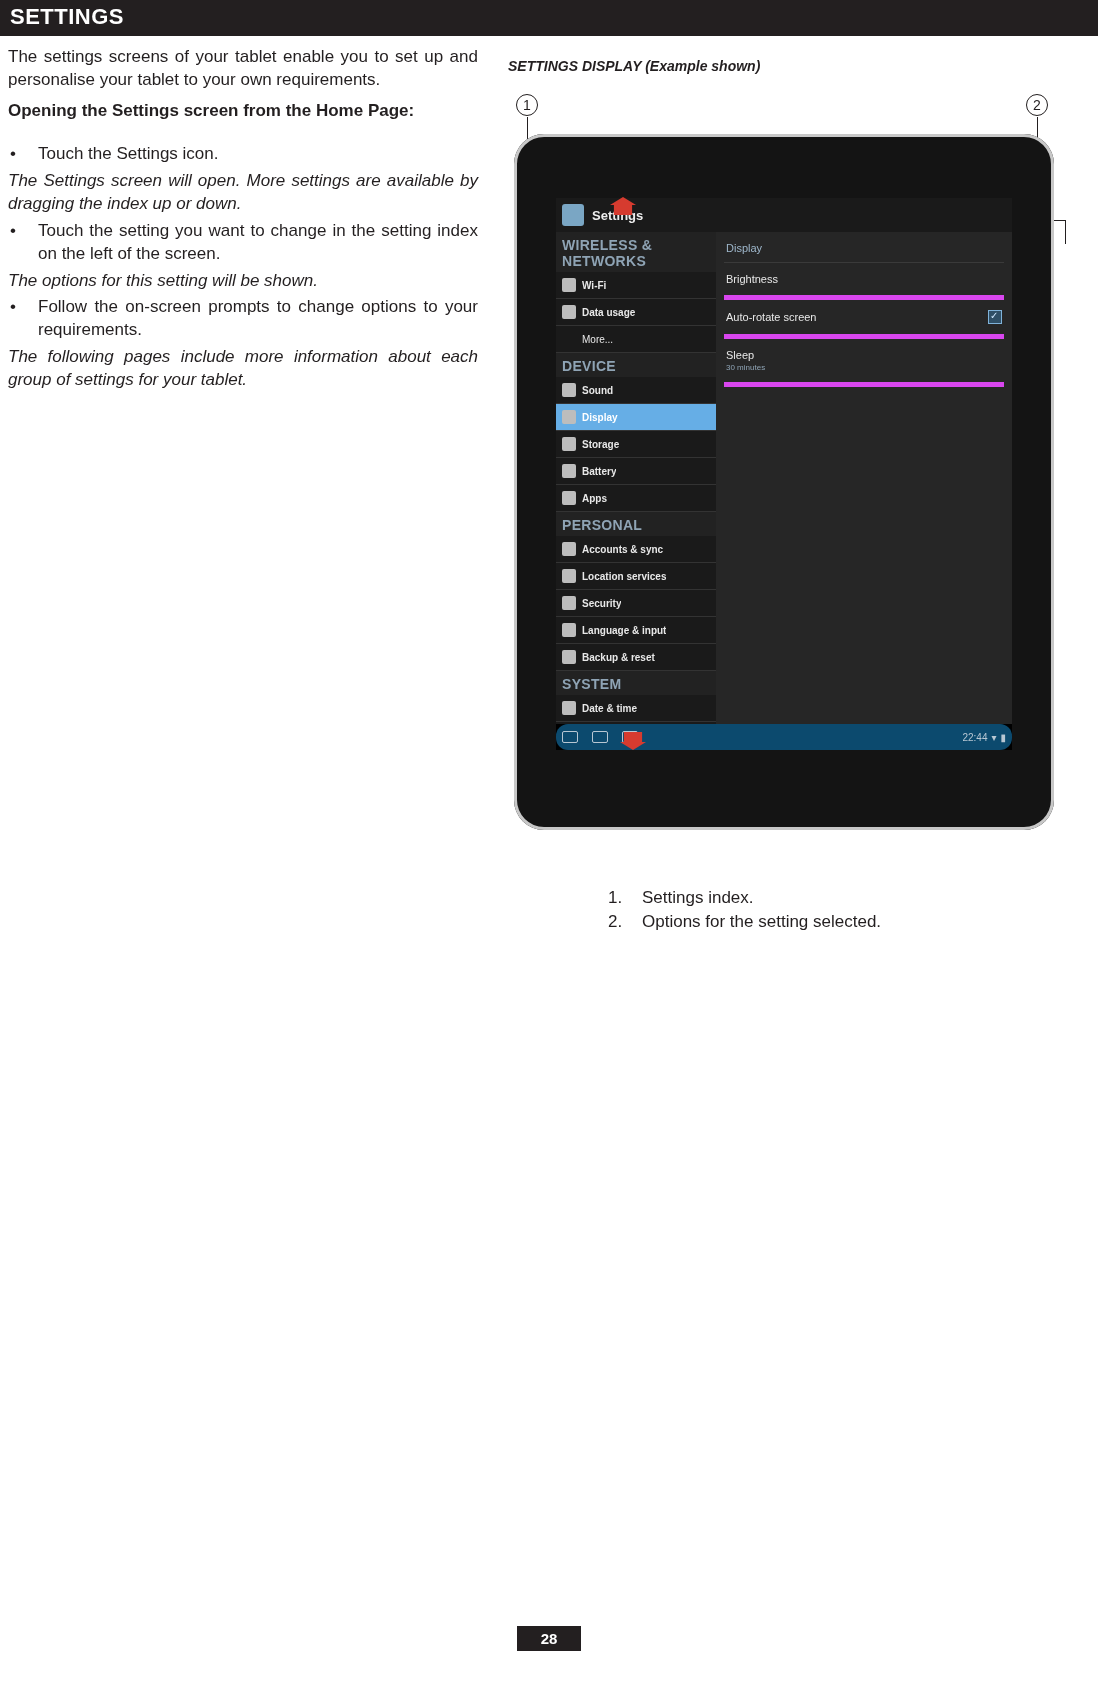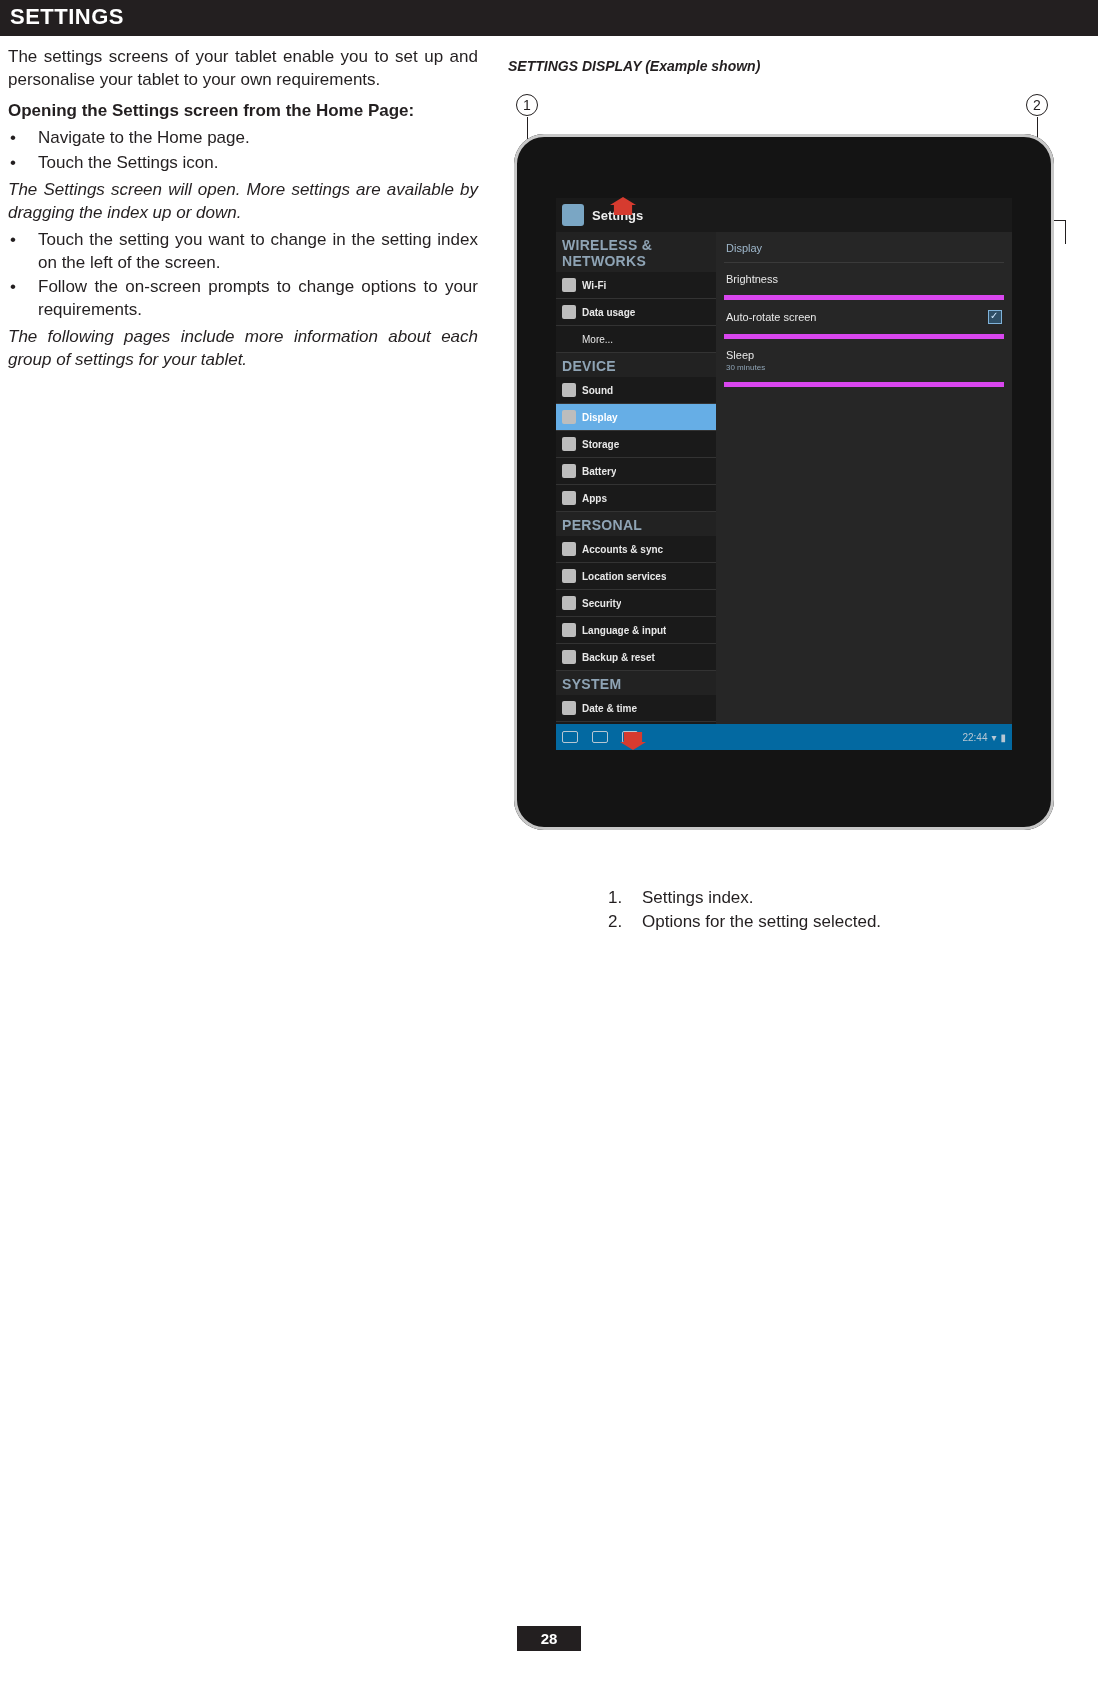--- a/index.html
+++ b/index.html
@@ -3,21 +3,21 @@
 <meta charset="utf-8">
 <style>
   * { box-sizing: border-box; margin: 0; padding: 0; }
   html, body { width: 1098px; height: 1683px; background: #fff; font-family: "Segoe UI", Arial, sans-serif; color: #231f20; }
   .page { position: relative; width: 1098px; height: 1683px; }
   .header-bar { background: #231f20; color: #fff; padding: 4px 10px 6px 10px; font-weight: 700; letter-spacing: 0.5px; font-size: 22px; }
   .columns { display: flex; padding: 10px 10px 0 8px; }
   .col-left { width: 500px; padding-right: 30px; font-size: 17px; line-height: 1.35; }
   .col-right { flex: 1; position: relative; }
   .intro { text-align: justify; text-justify: inter-word; margin-bottom: 8px; }
-  .bold { font-weight: 700; margin-bottom: 4px; }
+  .bold { font-weight: 700; margin-bottom: 20px; }
   ul.bullets { list-style: none; padding-left: 0; }
   ul.bullets li { display: flex; margin-bottom: 2px; }
   ul.bullets li::before { content: "•"; width: 28px; text-align: left; padding-left: 2px; }
   .bullet-text { flex: 1; text-align: justify; }
   .italic { font-style: italic; text-align: justify; margin: 4px 0; }
   .caption-right { font-weight: 700; font-size: 14px; margin-bottom: 20px; margin-top: 12px; font-style: italic; }
   .callout-row { display: flex; justify-content: space-between; padding: 0 40px 0 8px; height: 40px; }
   .circ { width: 22px; height: 22px; border: 1.5px solid #231f20; border-radius: 50%; display: flex; align-items: center; justify-content: center; font-size: 14px; font-weight: 400; position: relative; }
   .circ::after { content: ""; position: absolute; top: 22px; width: 1px; height: 28px; background: #231f20; left: 50%; }
   
@@ -33,21 +33,21 @@
   .side-item.selected { background: #66aee6; color: #fff; }
   .side-item .ic { width: 14px; height: 14px; background: #bdbdbd; border-radius: 2px; margin-right: 6px; flex-shrink: 0; }
   .side-item .lbl { white-space: nowrap; overflow: hidden; text-overflow: ellipsis; font-weight: 700; font-size: 10px; }
   .side-item.more .lbl { font-weight: 400; }
   .detail { flex: 1; background: #262626; padding: 6px 8px; }
   .detail-hdr { color: #9fb8cc; font-size: 11px; padding: 4px 2px 8px 2px; border-bottom: 1px solid #3a3a3a; }
   .detail-row { color: #e8e8e8; font-size: 11px; padding: 10px 2px; border-bottom: 5px solid #d946ef; display: flex; justify-content: space-between; align-items: center; }
   .detail-row .sub { display: block; color: #8fa4b5; font-size: 8px; margin-top: 2px; }
   .chk { width: 14px; height: 14px; border: 1px solid #7fb2d9; background: #2f4f66; position: relative; }
   .chk::after { content: "✓"; color: #cfe8ff; font-size: 10px; position: absolute; top: -1px; left: 1px; }
-  .navbar { height: 26px; background: #0369a1; display: flex; align-items: center; padding: 0 6px; color: #b8c7d3; font-size: 10px; justify-content: space-between; }
+  .navbar { height: 26px; background: #0c4a6e; display: flex; align-items: center; padding: 0 6px; color: #b8c7d3; font-size: 10px; justify-content: space-between; border-radius: 12px; }
   .nav-icons { display: flex; gap: 14px; }
   .nav-ic { width: 16px; height: 12px; border: 1.4px solid #b8c7d3; border-radius: 2px; }
   .status { display: flex; align-items: center; gap: 4px; }
   .red-arrow { width: 26px; height: 18px; background: #d63b2f; clip-path: polygon(15% 0, 85% 0, 85% 55%, 100% 55%, 50% 100%, 0 55%, 15% 55%); }
   .red-arrow.up { transform: rotate(180deg); }
   .arrow-wrap-top { position: absolute; top: 63px; left: 96px; }
   .arrow-wrap-bottom { position: absolute; bottom: 80px; left: 106px; }
   
   .bracket { position: absolute; border: 1px solid #231f20; }
   .bracket.b1 { top: 86px; left: 30px; width: 172px; height: 538px; border-right: none; }
@@ -64,33 +64,31 @@
 
 <div class="page">
   <div class="header-bar">SETTINGS</div>
 
   <div class="columns">
 
     <div class="col-left">
       <p class="intro">The settings screens of your tablet enable you to set up and personalise your tablet to your own requirements.</p>
       <p class="bold">Opening the Settings screen from the Home Page:</p>
       <ul class="bullets">
-        <li>
-            <span class="bullet-text">Navigate to the Home page.</span>
-          </li>
         <li>
             <span class="bullet-text">Touch the Settings icon.</span>
           </li>
       </ul>
       <p class="italic">The Settings screen will open. More settings are available by dragging the index up or down.</p>
       <ul class="bullets">
         <li>
             <span class="bullet-text">Touch the setting you want to change in the setting index on the left of the screen.</span>
           </li>
       </ul>
+      <p class="italic">The options for this setting will be shown.</p>
       <ul class="bullets">
         <li>
             <span class="bullet-text">Follow the on-screen prompts to change options to your requirements.</span>
           </li>
       </ul>
       <p class="italic">The following pages include more information about each group of settings for your tablet.</p>
     </div>
 
     <div class="col-right">
       <div class="caption-right">SETTINGS DISPLAY (Example shown)</div>

